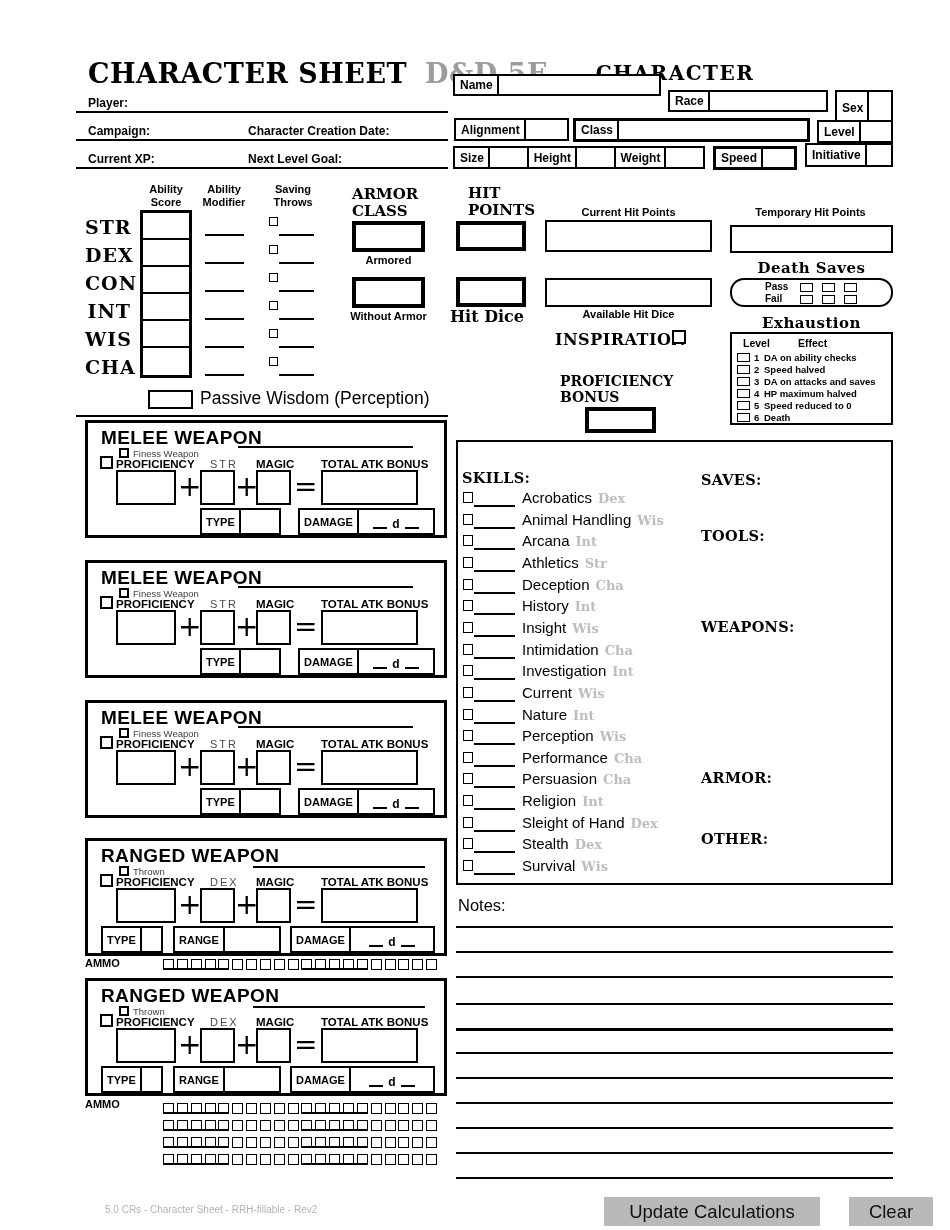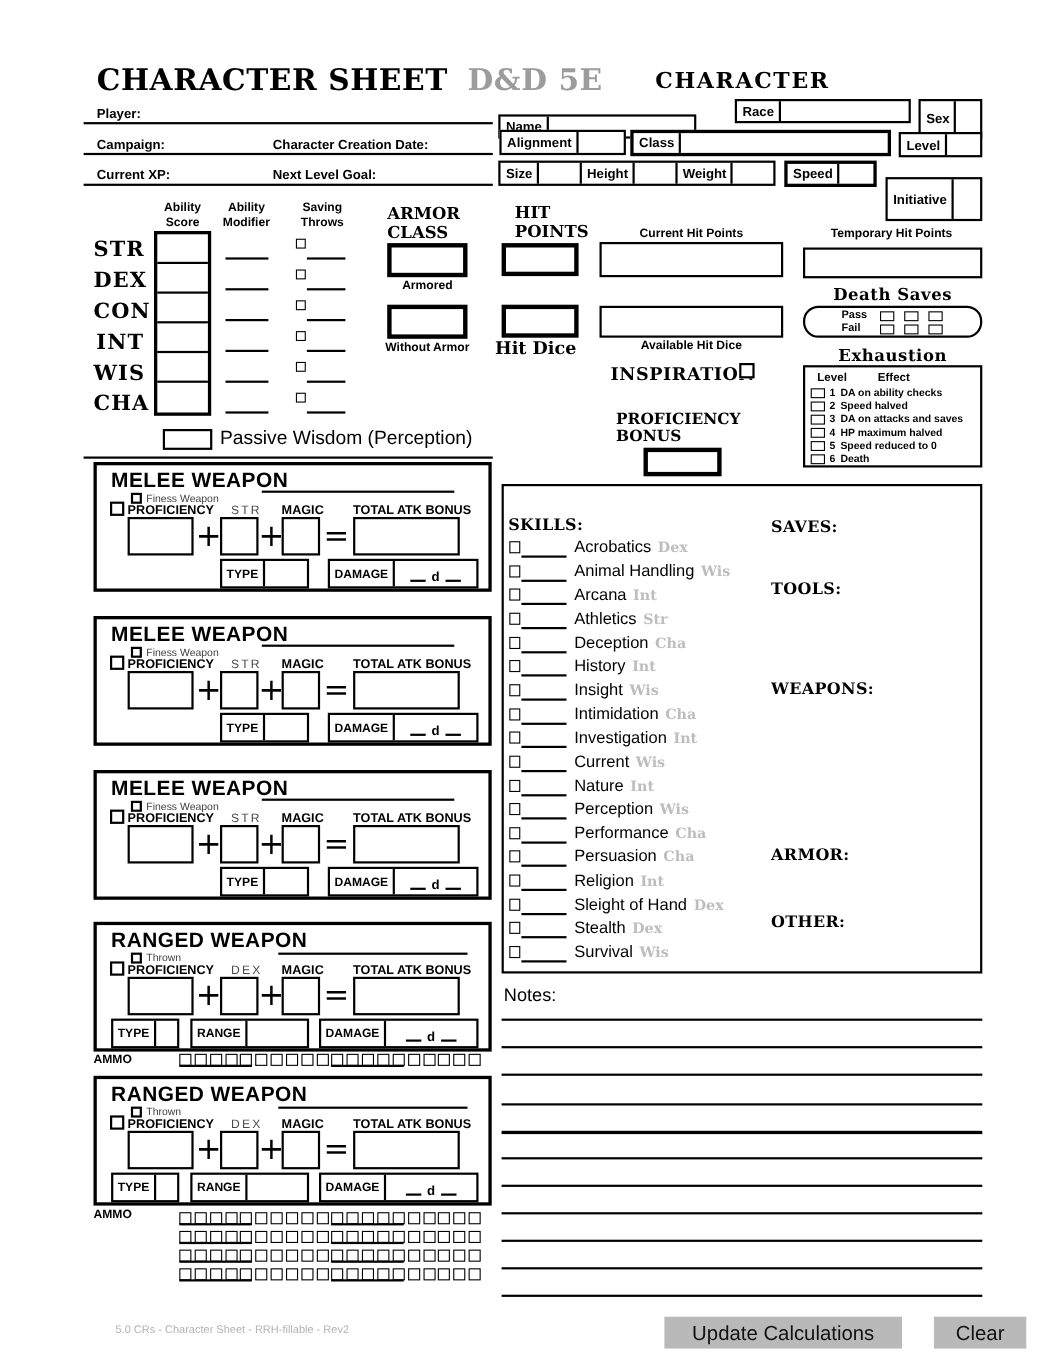--- a/index.html
+++ b/index.html
@@ -102,21 +102,21 @@
   <div class="abs hline" style="left:76px;top:111px;width:372px;"></div>
   <div class="abs lbl" style="left:88px;top:124px;">Campaign:</div>
   <div class="abs lbl" style="left:248px;top:124px;">Character Creation Date:</div>
   <div class="abs hline" style="left:76px;top:139px;width:372px;"></div>
   <div class="abs lbl" style="left:88px;top:152px;">Current XP:</div>
   <div class="abs lbl" style="left:248px;top:152px;">Next Level Goal:</div>
   <div class="abs hline" style="left:76px;top:167px;width:372px;"></div>
 
   <div class="abs serif" style="left:560px;top:61px;width:230px;font-size:20px;letter-spacing:1.5px;text-align:center;">CHARACTER</div>
 
-  <div class="fgroup" style="left:453px;top:104px;width:180px;height:22px;">
+  <div class="fgroup" style="left:453px;top:74px;width:208px;height:22px;">
     <span class="flabel">Name</span>
     <span class="finput"></span>
   </div>
   <div class="fgroup" style="left:668px;top:90px;width:160px;height:22px;">
     <span class="flabel">Race</span>
     <span class="finput"></span>
   </div>
   <div class="fgroup" style="left:835px;top:90px;width:58px;height:36px;">
     <span class="flabel">Sex</span>
     <span class="finput"></span>
@@ -140,21 +140,21 @@
     <span class="finput fdiv" style="max-width:40px;"></span>
     <span class="flabel">Height</span>
     <span class="finput fdiv" style="max-width:46px;"></span>
     <span class="flabel">Weight</span>
     <span class="finput"></span>
   </div>
   <div class="fgroup thick" style="left:713px;top:146px;width:84px;height:24px;">
     <span class="flabel">Speed</span>
     <span class="finput"></span>
   </div>
-  <div class="fgroup" style="left:805px;top:161px;width:88px;height:40px;">
+  <div class="fgroup" style="left:805px;top:143px;width:88px;height:24px;">
     <span class="flabel">Initiative</span>
     <span class="finput"></span>
   </div>
 
   <div class="col-head" style="left:141px;top:183px;width:50px;">Ability
 Score</div>
   <div class="col-head" style="left:197px;top:183px;width:54px;">Ability
 Modifier</div>
   <div class="col-head" style="left:266px;top:183px;width:54px;">Saving
 Throws</div>

